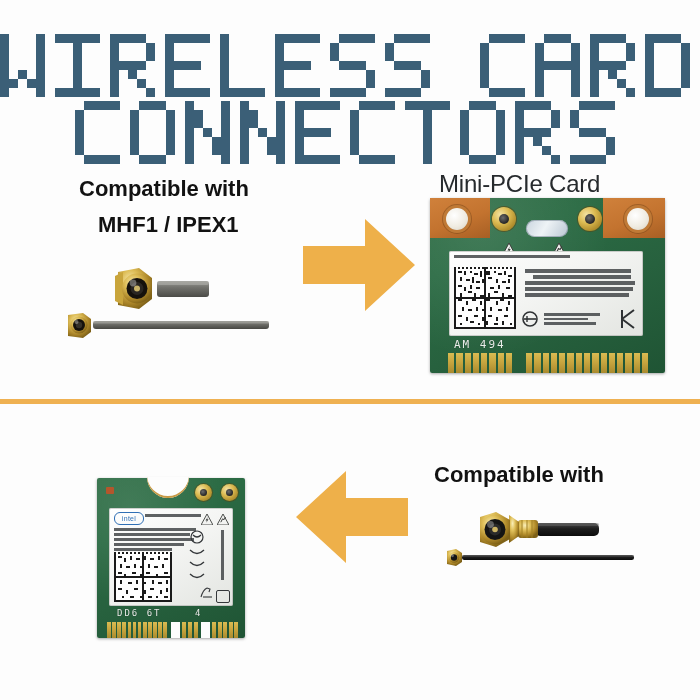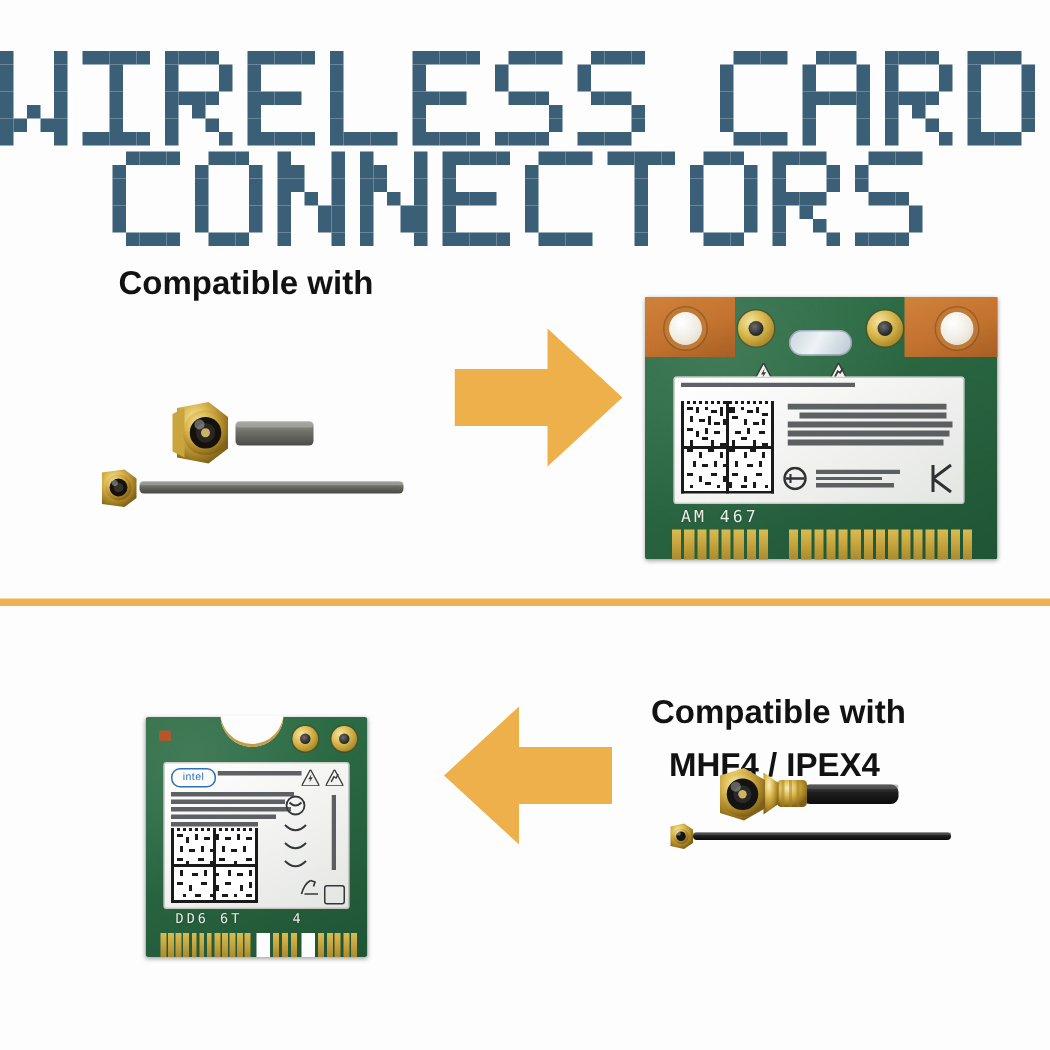--- a/index.html
+++ b/index.html
@@ -925,20 +925,21 @@
             <div class="px off" style="--u: 9px;"></div>
           </div>
         </div>
     </div>
 
   </div>
 
   <div class="divider"></div>
 
   <div class="lbl compat1">Compatible with</div>
+  <div class="lbl compat1b">MHF1 / IPEX1</div>
 
   <div class="conn" style="left:55px;top:262px;width:230px;height:82px;">
     <svg width="230" height="82" viewBox="0 0 230 82">
       <defs>
         <radialGradient id="g1" cx="36%" cy="32%" r="72%">
           <stop offset="0%" stop-color="#f7eab0"></stop>
           <stop offset="38%" stop-color="#ddbc55"></stop>
           <stop offset="74%" stop-color="#ac8629"></stop>
           <stop offset="100%" stop-color="#7e6118"></stop>
         </radialGradient>
@@ -977,20 +978,21 @@
       </g>
     </svg>
   </div>
 
   <div class="arrow arrow-right">
     <svg width="112" height="98" viewBox="0 0 112 98">
       <path d="M0 30 L62 30 L62 3 L112 49 L62 95 L62 68 L0 68 Z" fill="#eeb04a"></path>
     </svg>
   </div>
 
+  <div class="lbl minipcie">Mini-PCIe Card</div>
 
   <div class="board" style="left:430px;top:198px;width:235px;height:175px;">
     <div class="pcb" style="border-radius:2px;"></div>
 
     <div class="coppercorner" style="left:0;top:0;width:60px;height:40px;"></div>
     <div class="coppercorner" style="right:0;top:0;width:62px;height:40px;"></div>
 
     <div class="mounthole" style="left:16px;top:10px;width:22px;height:22px;"></div>
     <div class="mounthole" style="right:16px;top:10px;width:22px;height:22px;"></div>
 
@@ -1129,21 +1131,21 @@
             <path d="M3 1 v18 M3 10 L15 1 M3 10 L15 19" stroke="#2f3234" stroke-width="2" fill="none"></path>
           </svg>
       </div>
       <div class="microtext" style="left:95px;top:62px;width:60px;height:18px;">
         <div class="mline" style="height:2.5px;width:56px;"></div>
         <div class="mline" style="height:2.5px;width:44px;"></div>
         <div class="mline" style="height:2.5px;width:52px;"></div>
       </div>
     </div>
 
-    <div class="silk" style="left:24px;bottom:22px;font-size:11px;">AM 467</div>
+    <div class="silk" style="left:24px;bottom:22px;font-size:11px;">AM 494</div>
 
     <div class="goldpads" style="left:18px;bottom:0;width:200px;height:20px;gap:2px;">
       <div class="pad" style="flex:1"></div>
         <div class="pad" style="flex:1"></div>
         <div class="pad" style="flex:1"></div>
       <div class="pad" style="flex:1"></div>
         <div class="pad" style="flex:1"></div>
         <div class="pad" style="flex:1"></div>
       <div class="pad" style="flex:1"></div>
         <div class="pad" style="flex:1"></div>
@@ -1327,21 +1329,20 @@
     </div>
   </div>
 
   <div class="arrow arrow-left">
     <svg width="112" height="98" viewBox="0 0 112 98">
       <path d="M112 30 L50 30 L50 3 L0 49 L50 95 L50 68 L112 68 Z" fill="#eeb04a"></path>
     </svg>
   </div>
 
   <div class="lbl compat4">Compatible with</div>
-  <div class="lbl compat4b">MHF4 / IPEX4</div>
 
   <div class="conn" style="left:442px;top:508px;width:210px;height:62px;">
     <svg width="210" height="62" viewBox="0 0 210 62">
       <defs>
         <radialGradient id="g4" cx="36%" cy="30%" r="72%">
           <stop offset="0%" stop-color="#f9eeb8"></stop>
           <stop offset="36%" stop-color="#e0c05a"></stop>
           <stop offset="74%" stop-color="#ae8829"></stop>
           <stop offset="100%" stop-color="#7d6017"></stop>
         </radialGradient>

